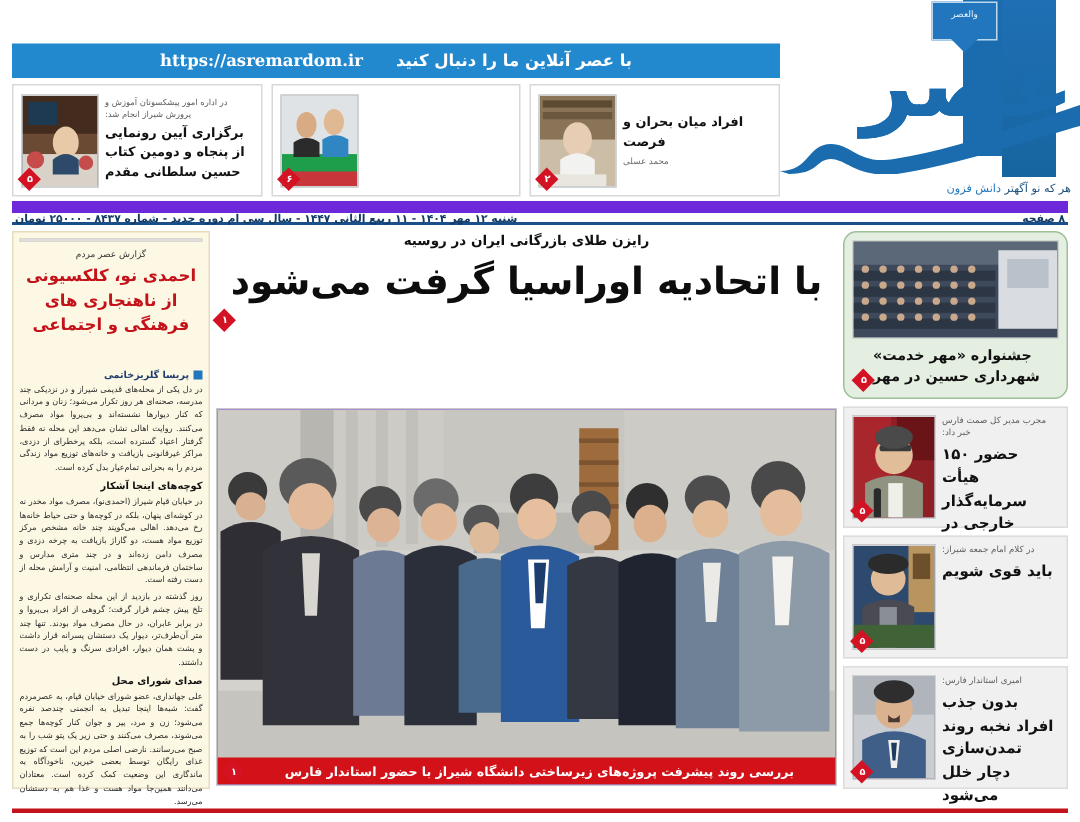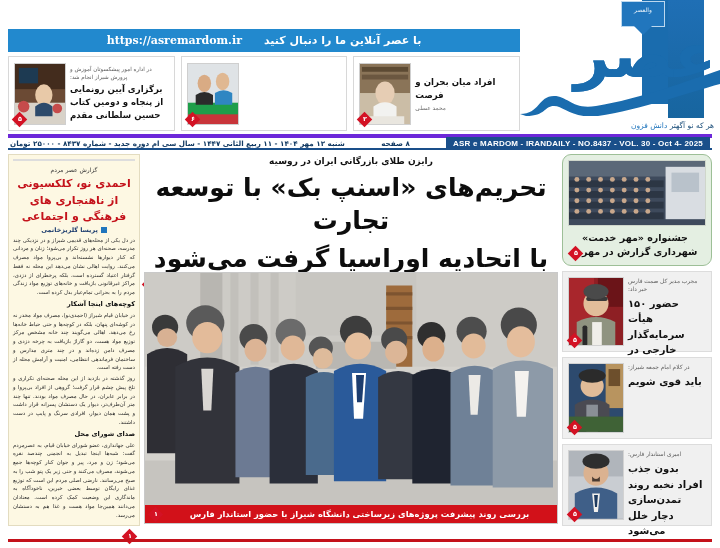--- a/index.html
+++ b/index.html
@@ -89,21 +89,21 @@
     display: inline-flex; align-items: center; justify-content: center; flex: none;
   }
   .diamond span {
     transform: rotate(-45deg); color: #fff; font-size: 6.5px; font-weight: bold; line-height: 1;
   }
   .teaser .diamond { position: absolute; bottom: 5px; left: 5px; }
 
   
   .datebar {
     position: absolute; top: 134px; left: 8px; right: 8px; height: 16px;
-    border-top: 4px solid #6d28d9; border-bottom: 2px solid #1a4f8a;
+    border-top: 8px solid #6d28d9; border-bottom: 2px solid #1a4f8a;
     display: flex; flex-direction: row-reverse; align-items: center;
     justify-content: space-between; padding: 0 2px; background: #fff;
   }
   .datebar-fa { font-size: 7.2px; color: #123a63; font-weight: bold; }
   .datebar-pages { font-size: 7.2px; color: #123a63; font-weight: bold; text-align: right; }
   .datebar-en {
     background: #1a4f8a; color: #fff; font-size: 8px; font-weight: bold;
     padding: 2px 7px; direction: ltr; letter-spacing: .2px;
     font-family: "Liberation Sans", sans-serif;
   }
@@ -116,21 +116,21 @@
     position: absolute; left: 0; top: 0; width: 132px; bottom: 0;
     background: #fdf8e3; border: 1px solid #e3dcc0; padding: 4px;
     display: flex; flex-direction: column;
   }
   .cl-photo { width: 100%; height: 88px; background: #b9a99b; overflow: hidden; border:1px solid #ddd; }
   .cl-kicker { font-size: 6px; color: #333; text-align: center; margin-top: 5px; }
   .cl-title {
     font-size: 11px; color: #c4121b; font-weight: bold; text-align: center;
     line-height: 1.5; margin-top: 3px;
   }
-  .cl-by { font-size: 6.4px; color: #1c3c6e; font-weight: bold; text-align: center; margin-top: 0; }
+  .cl-by { font-size: 6.4px; color: #1c3c6e; font-weight: bold; text-align: right; margin-top: 20px; }
   .cl-by:before {
     content:""; display:inline-block; width:6px;height:6px;background:#2176bd;
     margin-left:3px; vertical-align:-1px;
   }
   .cl-body { font-size: 5.4px; color: #2a2a2a; line-height: 1.62; text-align: justify; margin-top: 2px; }
   .cl-sub { font-size: 6.6px; color: #111; font-weight: bold; margin: 3px 0 1px; }
   .cl-foot { margin-top: auto; padding-top: 4px; }
 
   
   .col-center { position: absolute; left: 136px; right: 154px; top: 0; bottom: 0; }
@@ -263,21 +263,20 @@
       <div class="diamond">
         <span>۲</span>
       </div>
     </div>
 
   </div>
 
   <div class="datebar">
     <div class="datebar-fa">شنبه ۱۲ مهر ۱۴۰۴ - ۱۱ ربیع الثانی ۱۴۴۷ - سال سی ام دوره جدید - شماره ۸۴۳۷ - ۲۵۰۰۰ تومان</div>
     <div class="datebar-pages">۸ صفحه</div>
-    <div class="datebar-en">ASR e MARDOM - IRANDAILY - NO.8437 - VOL. 30 - Oct 4- 2025</div>
   </div>
 
   <div class="content">
 
     <div class="col-left">
       <div class="cl-photo">
         <svg width="100%" height="100%" viewBox="0 0 124 88" preserveAspectRatio="none">
           <rect width="124" height="88" fill="#bfb3a6"></rect>
           <rect x="0" y="0" width="124" height="34" fill="#cdc3b6"></rect>
           <rect x="0" y="62" width="124" height="26" fill="#a29384"></rect>
@@ -301,21 +300,20 @@
       <div class="cl-body">علی جهانداری، عضو شورای خیابان قیام، به عصرمردم گفت: شبه‌ها اینجا تبدیل به انجمنی چندصد نفره می‌شود؛ زن و مرد، پیر و جوان کنار کوچه‌ها جمع می‌شوند، مصرف می‌کنند و حتی زیر یک پتو شب را به صبح می‌رسانند. نارضی اصلی مردم این است که توزیع غذای رایگان توسط بعضی خیرین، ناخودآگاه به ماندگاری این وضعیت کمک کرده است. معتادان می‌دانند همین‌جا مواد هست و غذا هم به دستشان می‌رسد.</div>
       <div class="cl-foot">
         <div class="diamond">
           <span>۱</span>
         </div>
       </div>
     </div>
 
     <div class="col-center">
       <div class="lead-kicker">رایزن طلای بازرگانی ایران در روسیه</div>
-      <div class="lead-head">تحریم‌های «اسنپ بک» با توسعه تجارت</div>
       <div class="lead-head">با اتحادیه اوراسیا گرفت می‌شود</div>
       <div class="lead-diamond-wrap">
         <div class="diamond">
           <span>۱</span>
         </div>
       </div>
 
       <div class="main-photo-box">
         <svg class="mp-img" width="100%" height="100%" viewBox="0 0 410 240" preserveAspectRatio="none">
           <rect width="410" height="240" fill="#d4d2cd"></rect>
@@ -429,21 +427,21 @@
                 <circle cx="32" cy="52" r="2.5"></circle>
               <circle cx="44" cy="52" r="2.5"></circle>
                 <circle cx="56" cy="52" r="2.5"></circle>
                 <circle cx="68" cy="52" r="2.5"></circle>
               <circle cx="80" cy="52" r="2.5"></circle>
             </g>
           </svg>
         </div>
         <div class="rs-title">
           <span>جشنواره «مهر خدمت»</span><br>
-          <span>شهرداری گزارش در مهر</span>
+          <span>شهرداری حسین در مهر</span>
         </div>
         <div class="diamond">
           <span>۵</span>
         </div>
       </div>
 
       <div class="rs-card">
         <div class="rs-photo">
           <svg width="100%" height="100%" viewBox="0 0 56 80" preserveAspectRatio="none">
             <rect width="56" height="80" fill="#8e1f24"></rect>

